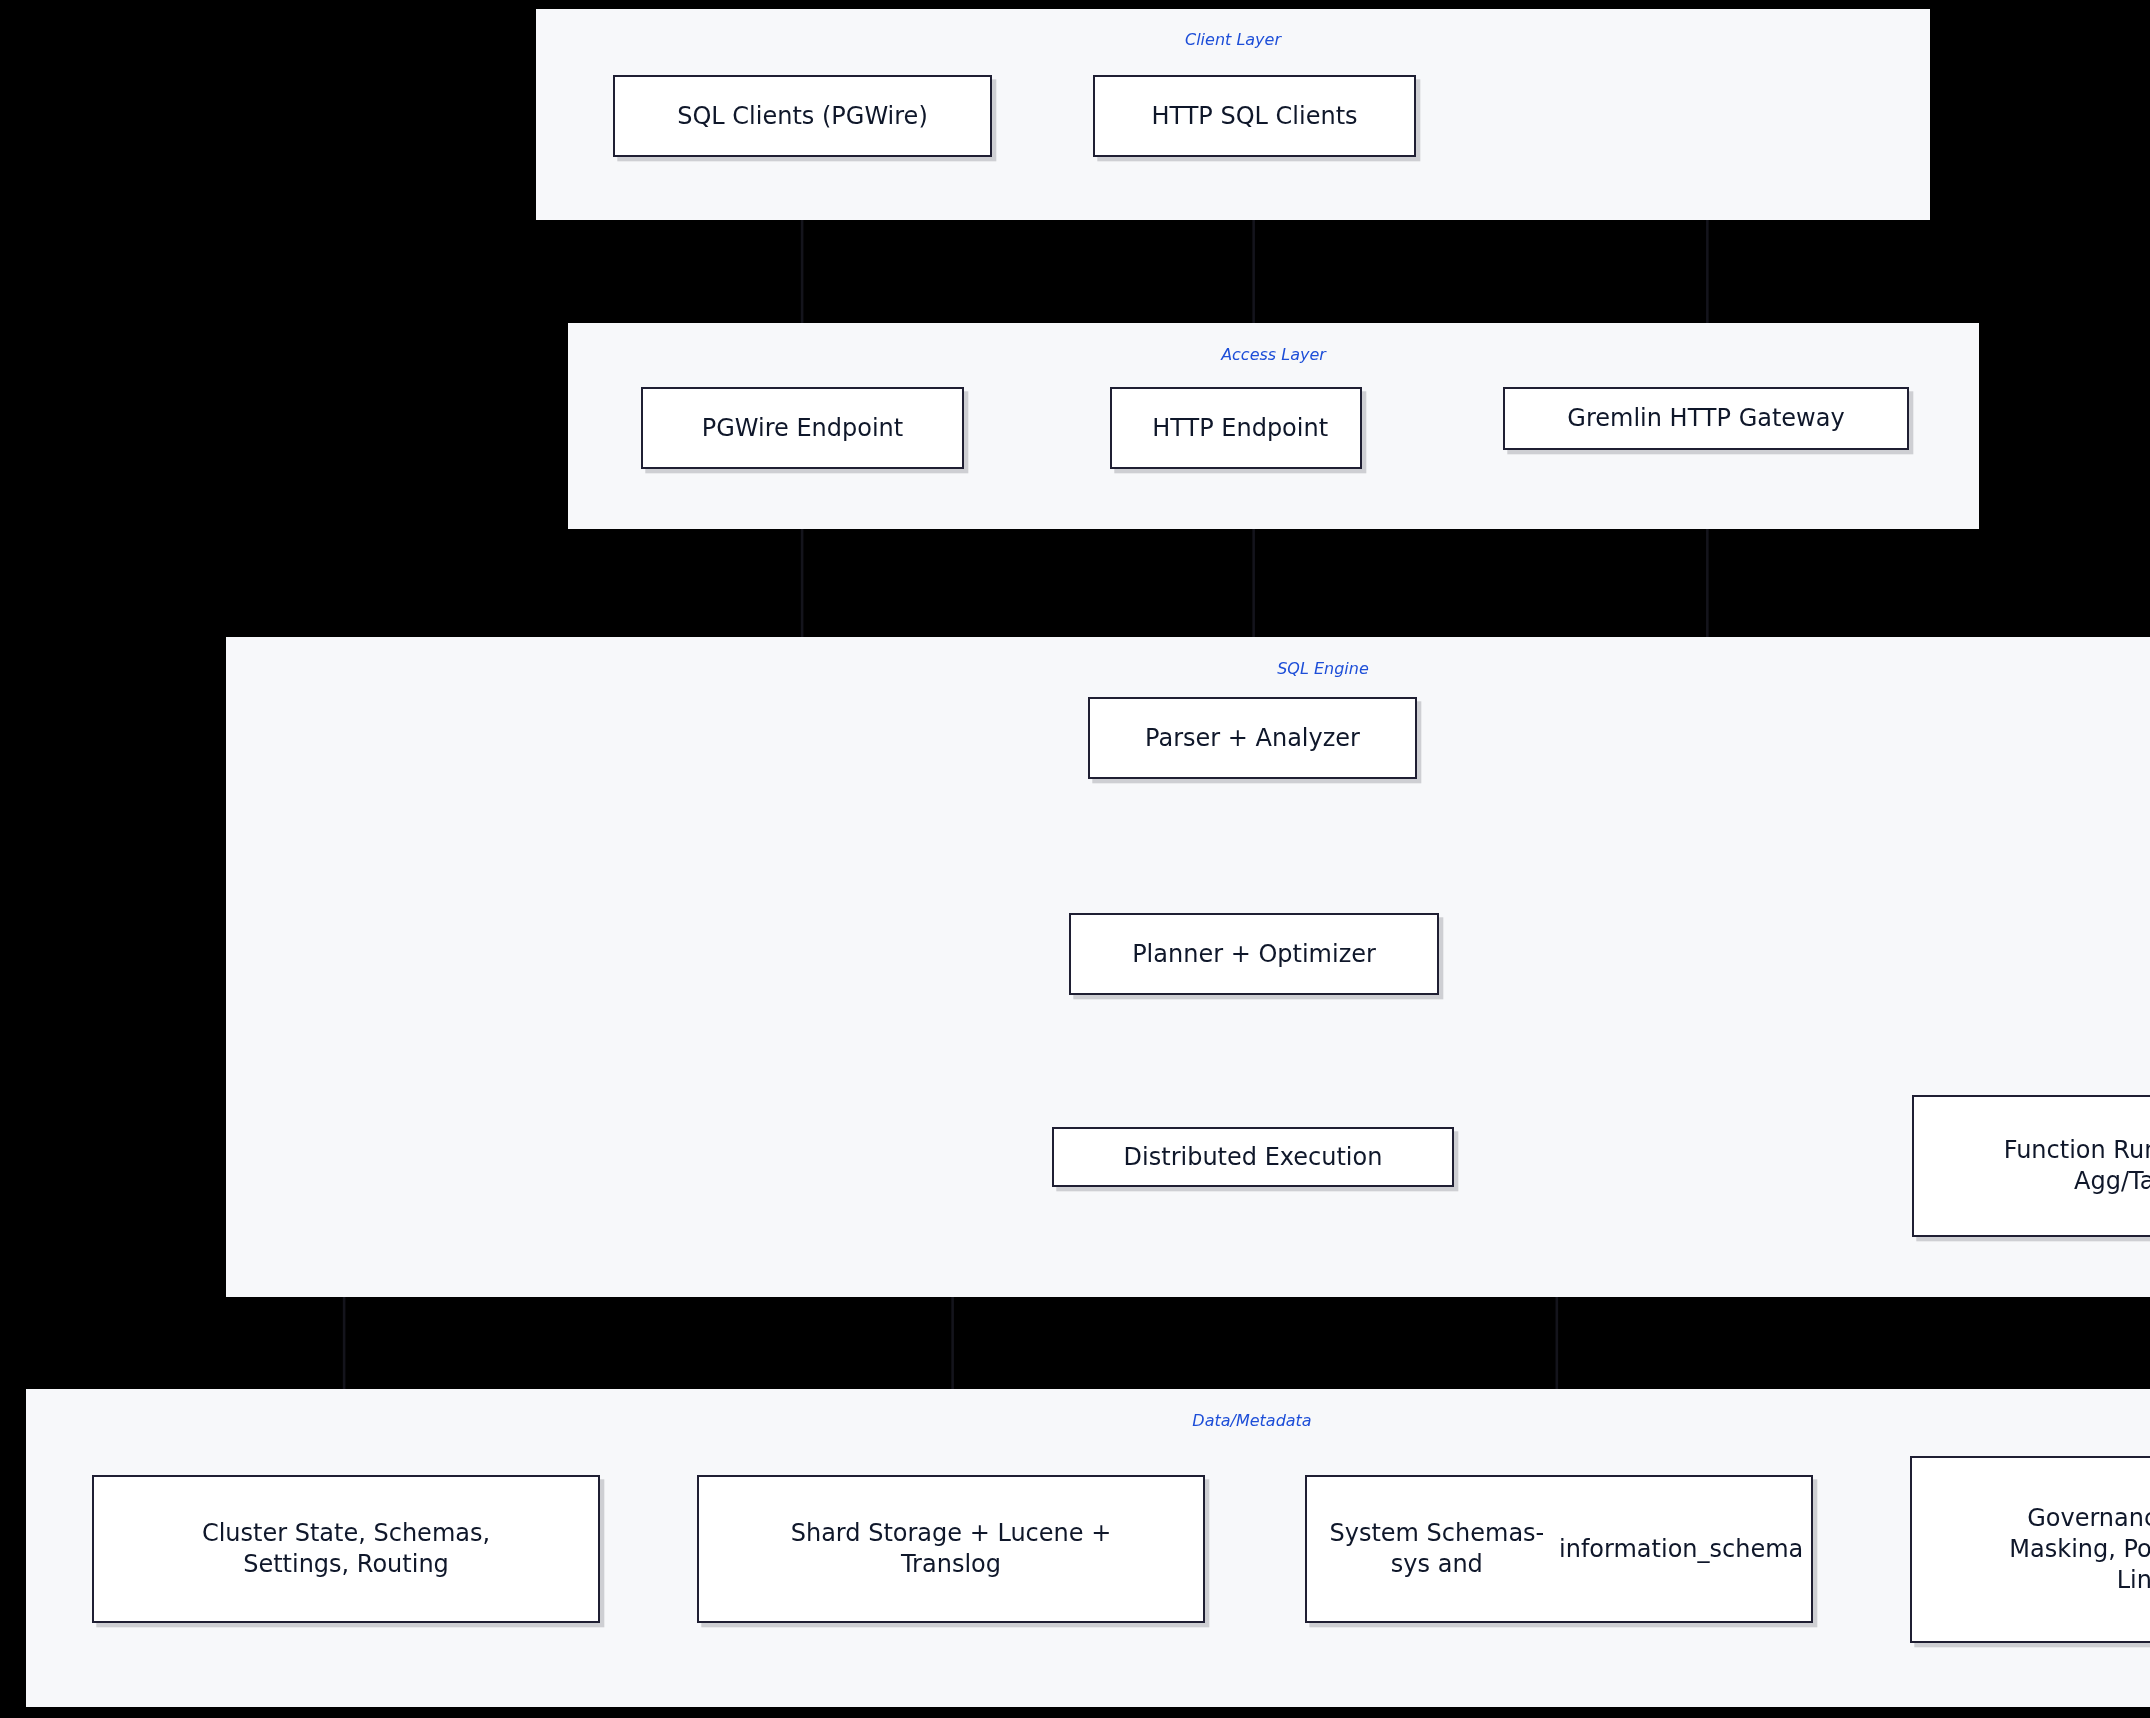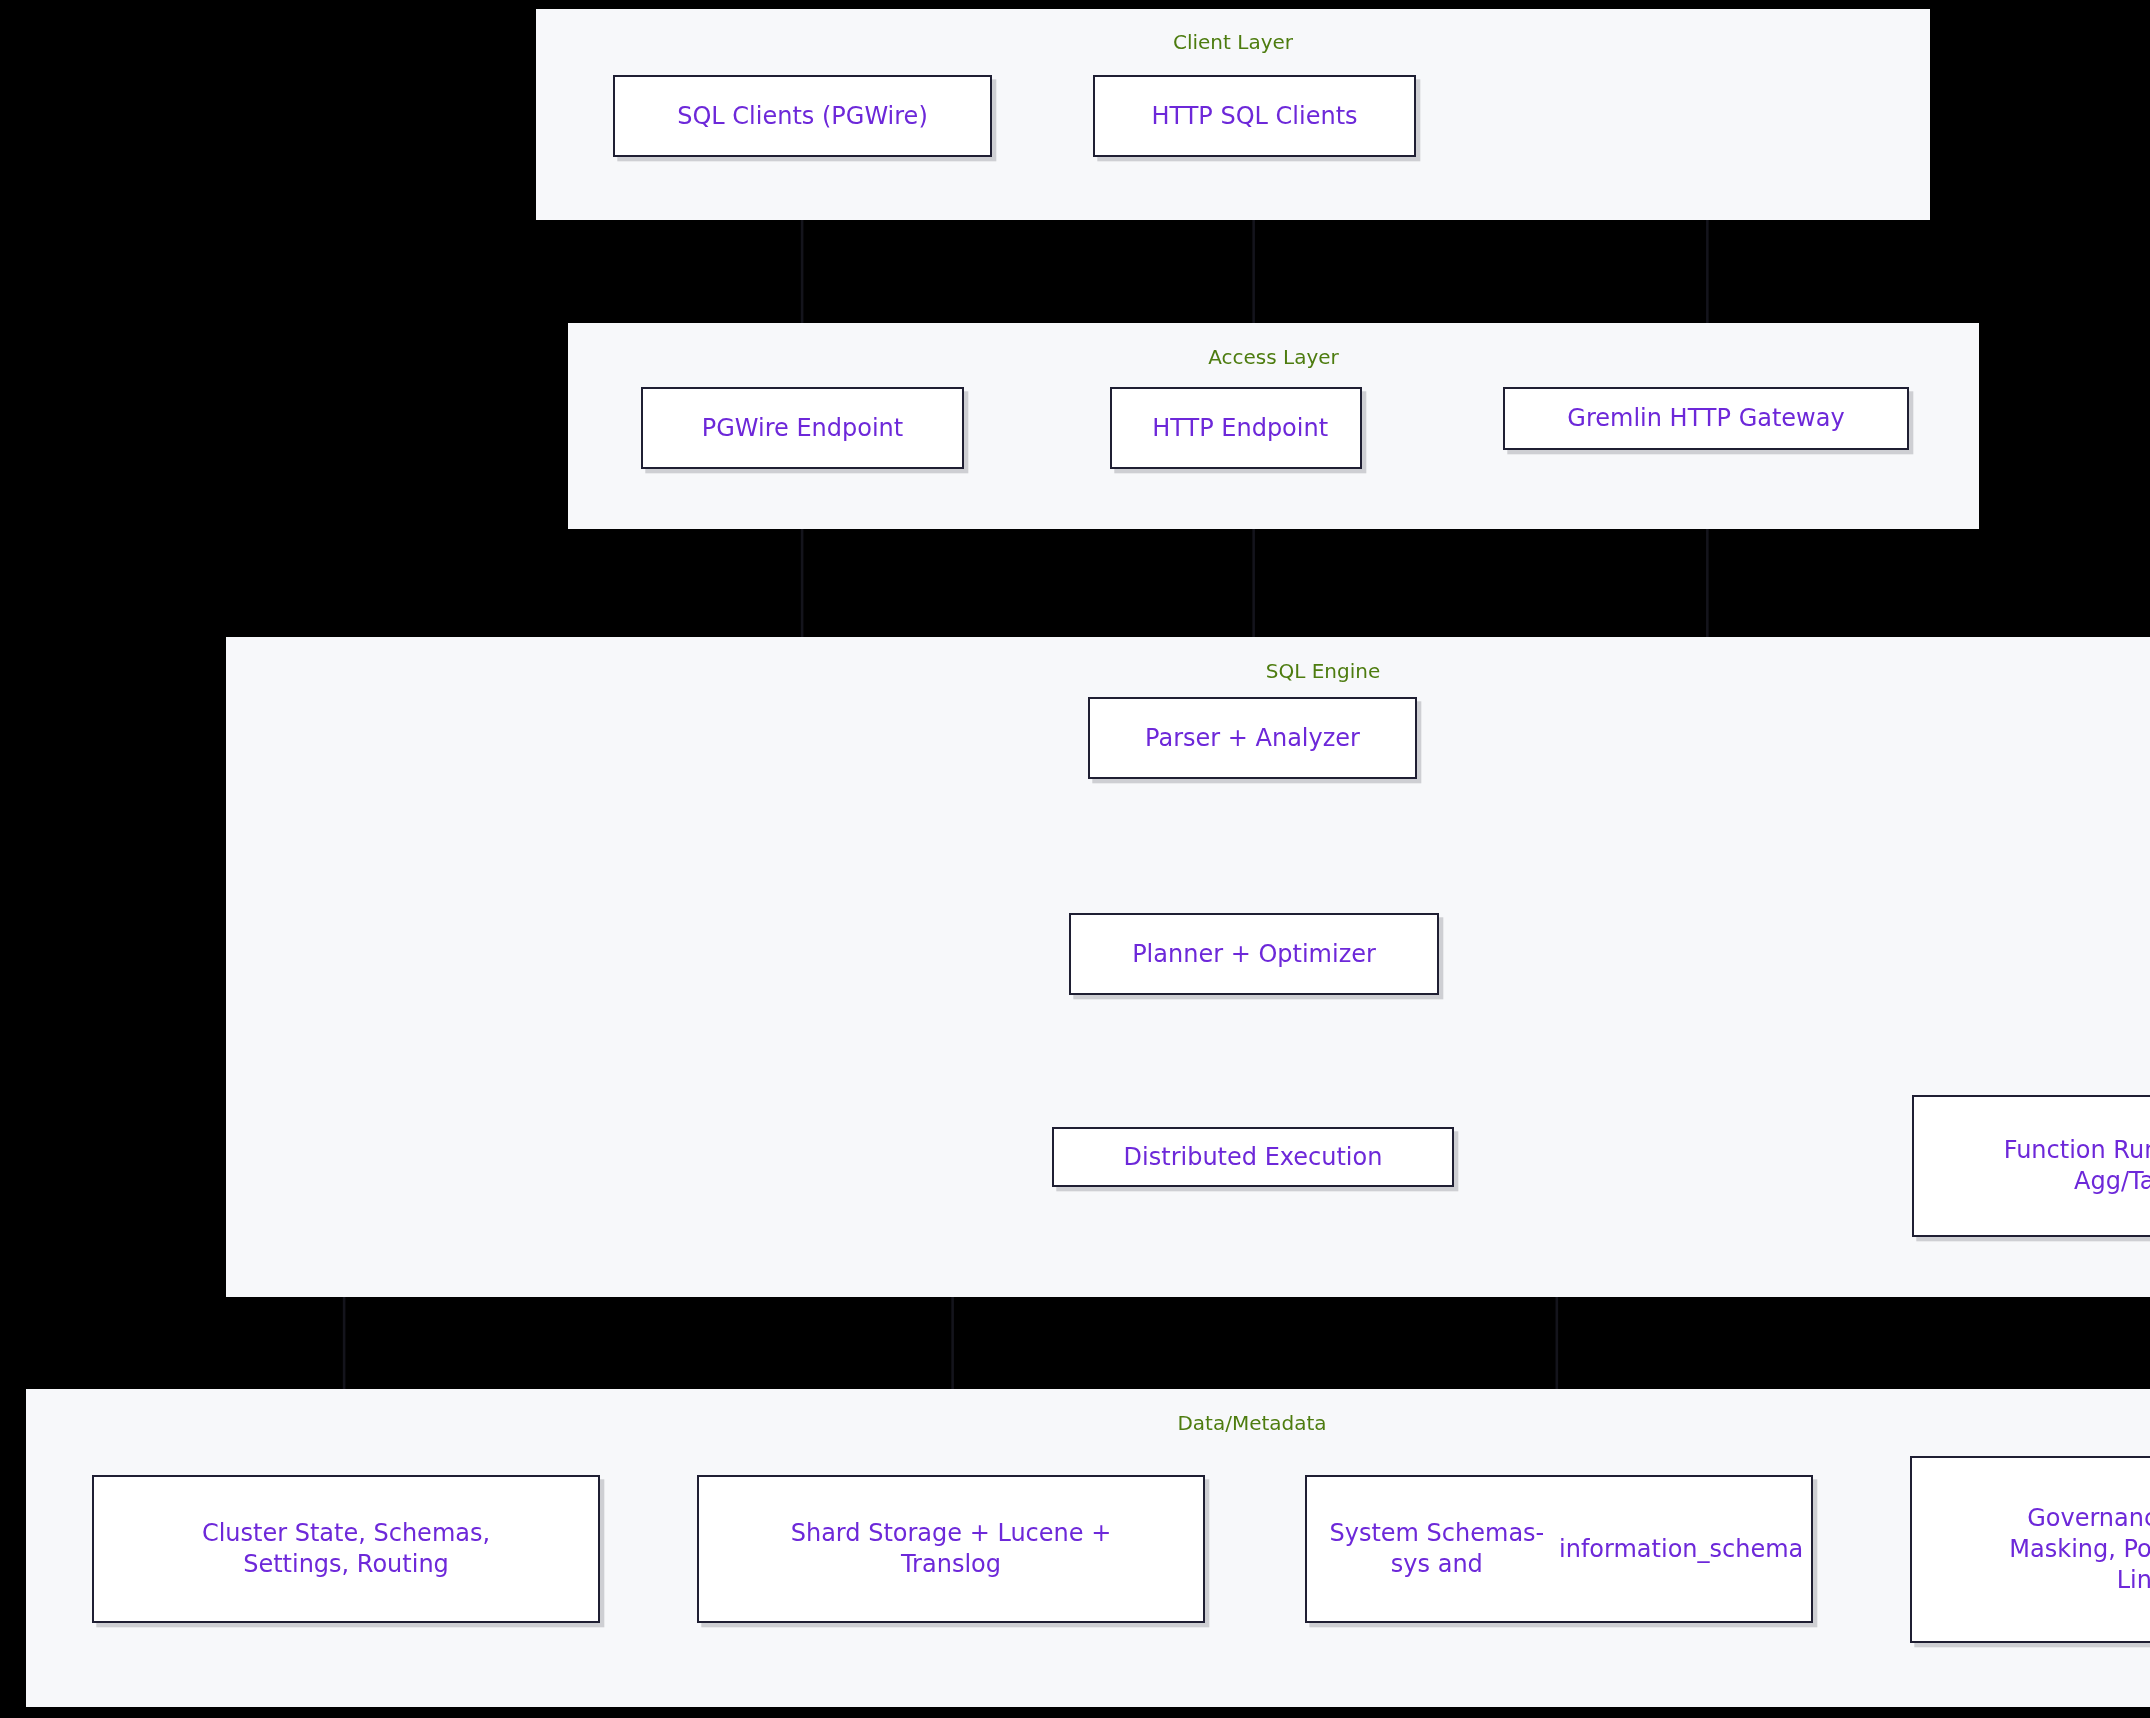--- a/index.html
+++ b/index.html
@@ -30,36 +30,37 @@
   .group-box {
     position: absolute;
     background: #f7f8fa;
     border: 1.7px solid #f7f8fa;
     box-sizing: border-box;
   }
   .group-title {
     position: absolute;
     width: 100%;
     text-align: center;
-    font-size: 20px;
-    color: #4d7c0f;
+    font-size: 16px;
+    color: #1d4ed8;
     font-family: "DejaVu Sans", sans-serif;
     white-space: nowrap;
+    font-style: italic;
   }
   .node {
     position: absolute;
     background: #ffffff;
     border: 2.2px solid #1f1f33;
     box-sizing: border-box;
     display: flex;
     align-items: center;
     justify-content: center;
     text-align: center;
     font-size: 24px;
-    color: #6d28d9;
+    color: #0f172a;
     line-height: 1.28;
     padding: 0 7.7px;
     box-shadow: 4.3px 4.3px 0 rgba(20,20,32,0.18);
   }
   .node span { display: block; }
 </style>
 </head>
 <body>
 
 <div id="stage">

